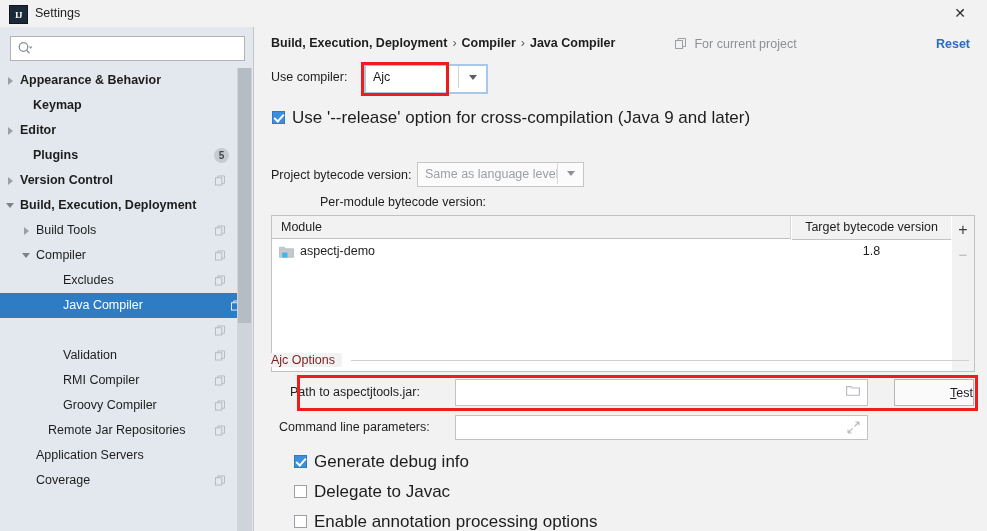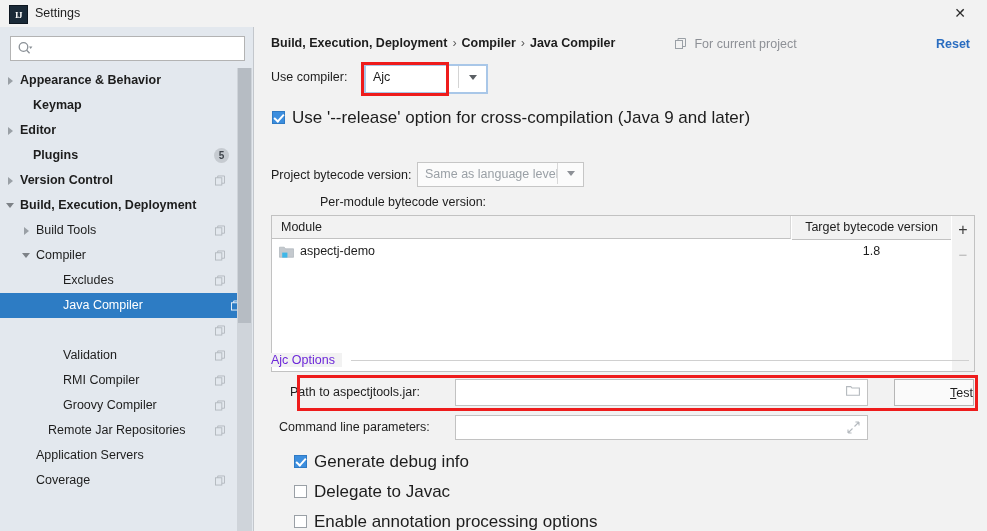--- a/index.html
+++ b/index.html
@@ -203,21 +203,21 @@
   .tbtn {
     position:absolute; left:0; width:22px; height:24px;
     display:flex; align-items:center; justify-content:center;
     font-size:16px; cursor:pointer;
   }
   .tbtn.plus { top:2px; color:#3b3b3b; }
   .tbtn.minus { top:26px; color:#b4b4b4; font-size:15px; cursor:default; }
 
   
   .sect-title {
-    position:absolute; left:17px; top:325px; font-size:12.5px; color:#6d28d9;
+    position:absolute; left:17px; top:325px; font-size:12.5px; color:#7f1d1d;
     background:#f2f2f2; padding-right:7px;
   }
   .sect-line {
     position:absolute; left:97px; top:332px; width:618px; height:1px;
     background:#d0d0d0;
   }
 
   
   .text-field {
     position:absolute; background:#fff; border:1px solid #c2c2c2;

